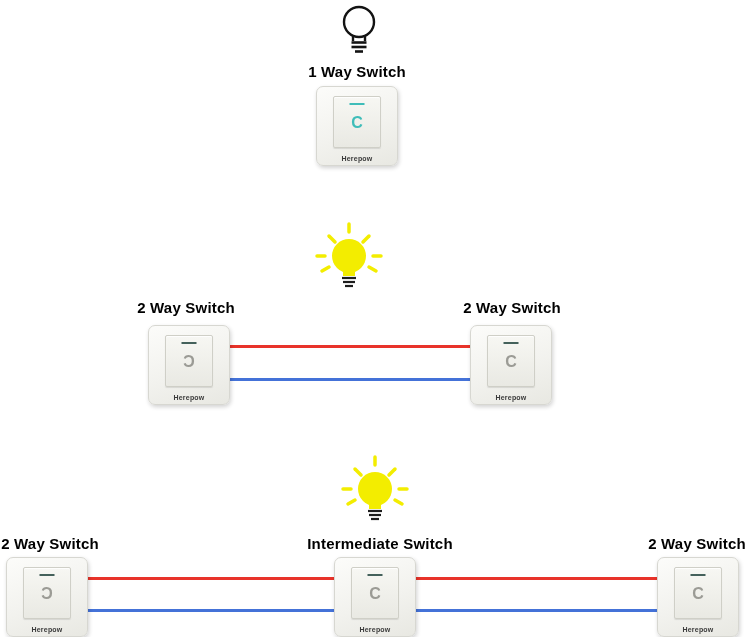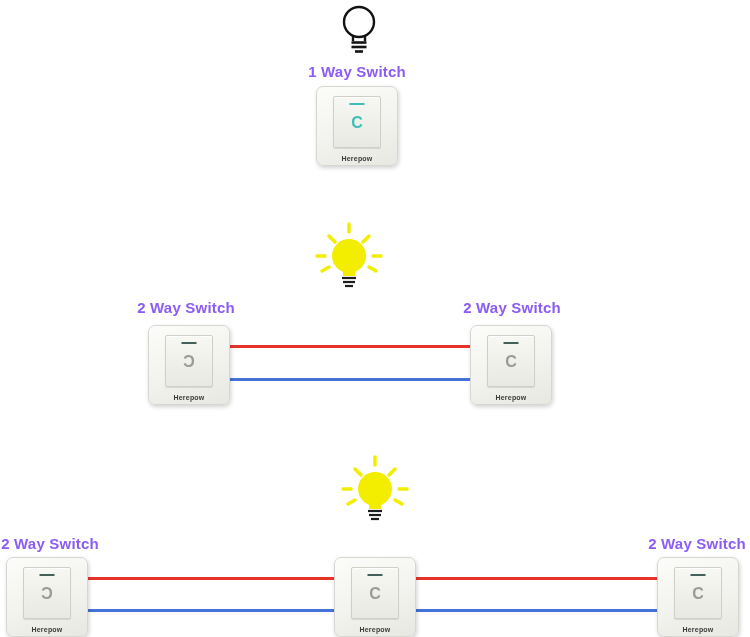--- a/index.html
+++ b/index.html
@@ -7,21 +7,21 @@
   body { font-family:"Liberation Sans", sans-serif; position:relative; overflow:hidden; }
 
   .canvas { position:relative; width:750px; height:637px; background:#ffffff; }
 
   .bulb { position:absolute; }
 
   .label {
     position:absolute;
     font-size:15px;
     font-weight:600;
-    color:#8b5cf6;
+    color:#000000;
     white-space:nowrap;
     transform:translateX(-50%);
     letter-spacing:0.2px;
   }
 
   .wire { position:absolute; height:3px; border-radius:2px; z-index:1; }
   .wire.red  { background:#e8332a; }
   .wire.blue { background:#4472d8; }
 
   .switch {
@@ -151,20 +151,21 @@
       <rect x="29" y="49" width="12" height="5" fill="#f3ed00"></rect>
       <g stroke="#1d1d1d" stroke-width="2.2">
         <line x1="28" y1="56" x2="42" y2="56"></line>
         <line x1="29" y1="60" x2="41" y2="60"></line>
         <line x1="31" y1="64" x2="39" y2="64"></line>
       </g>
     </svg>
   </div>
 
   <div class="label" style="left:50px; top:535px;">2 Way Switch</div>
+  <div class="label" style="left:380px; top:535px;">Intermediate Switch</div>
   <div class="label" style="left:697px; top:535px;">2 Way Switch</div>
 
   <div class="wire red" style="left:40px; top:577px; width:660px;"></div>
   <div class="wire blue" style="left:40px; top:609px; width:660px;"></div>
 
   <div class="switch" style="left:6px; top:557px;">
     <div class="rocker">
       <div class="indicator-line"></div>
       <div class="crescent mirror">C</div>
     </div>

